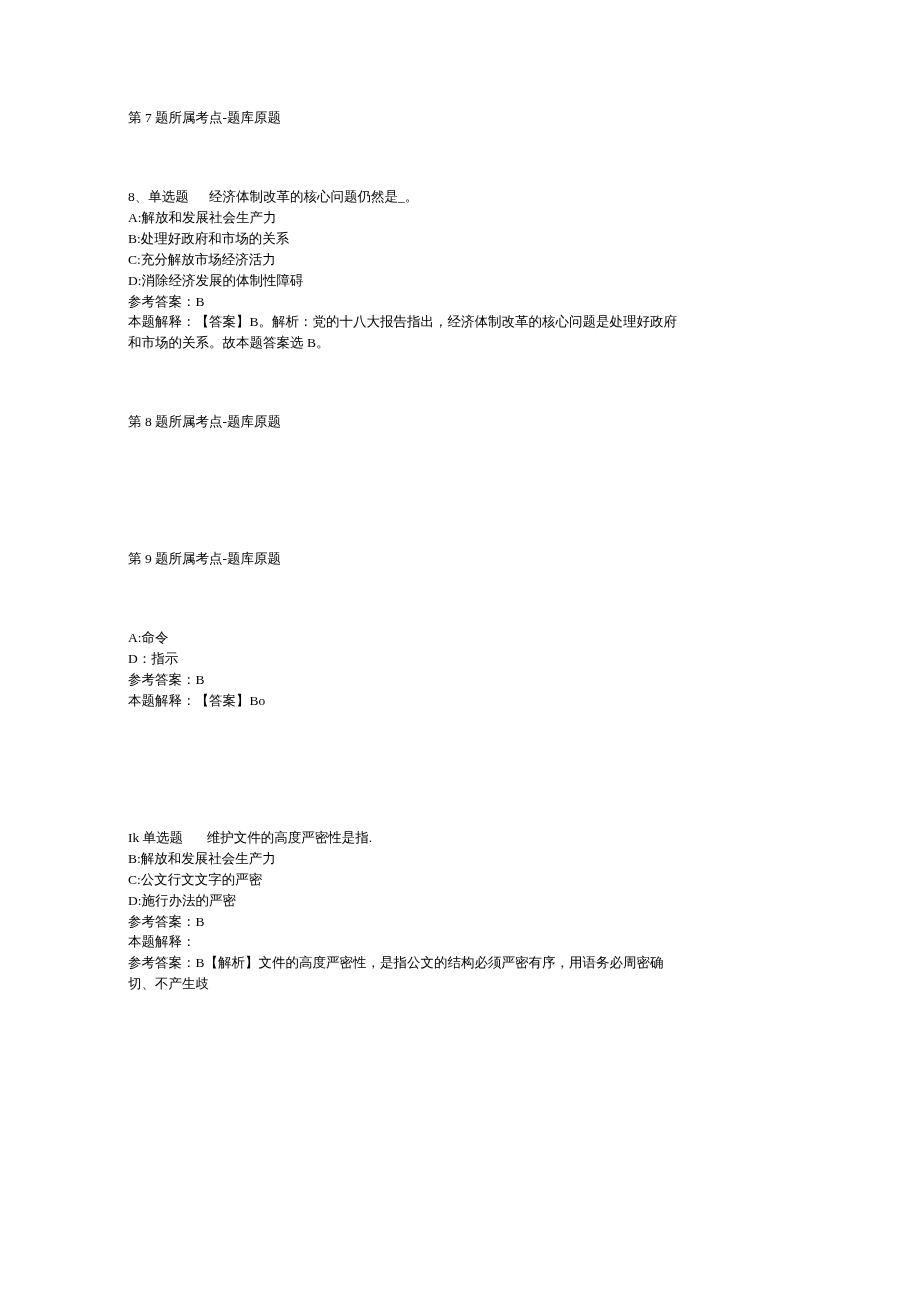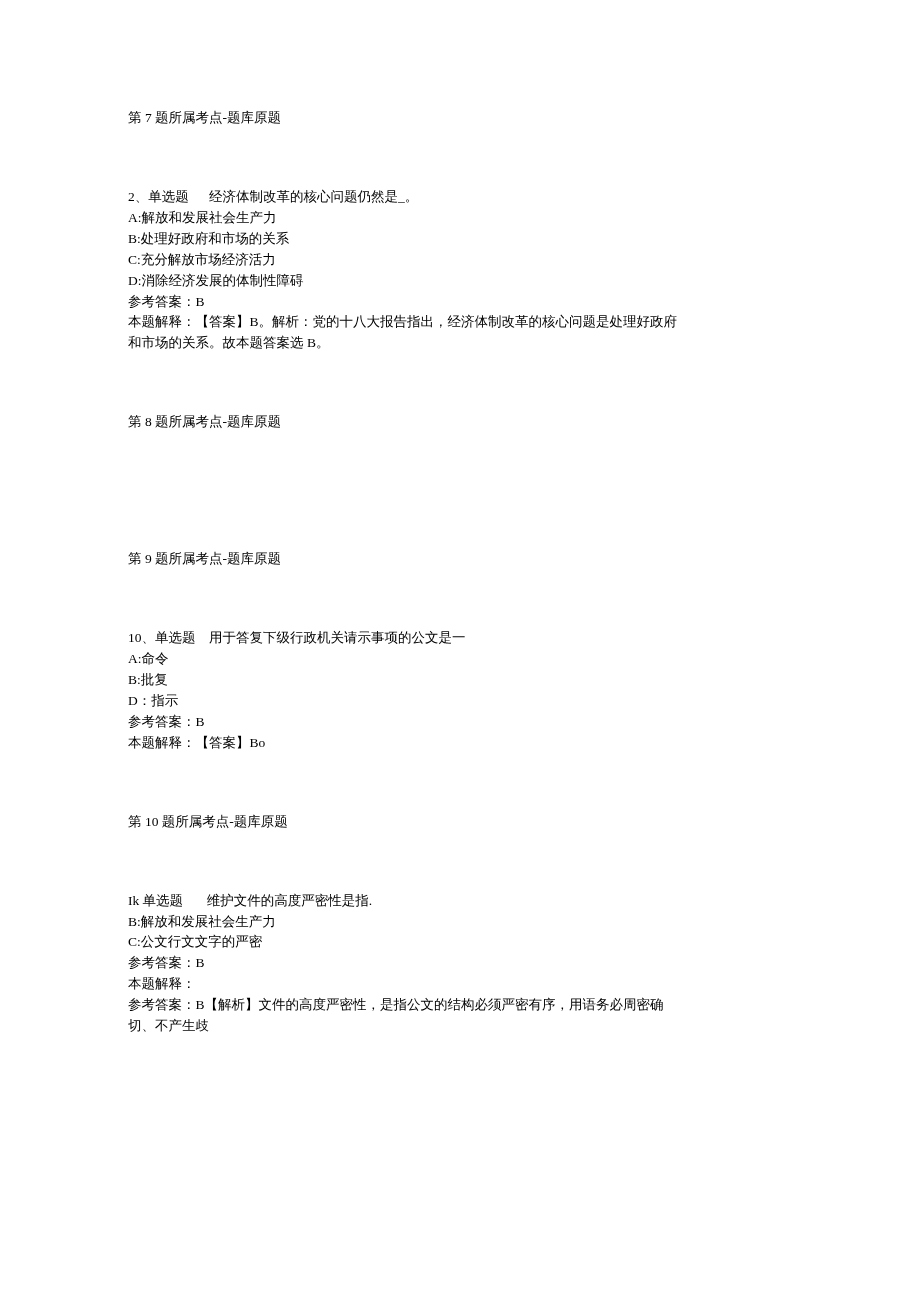--- a/index.html
+++ b/index.html
@@ -23,21 +23,21 @@
 </head>
 <body>
 
 <div class="page">
 
   <div class="line">第 7 题所属考点-题库原题</div>
 
   <div class="gap-large"></div>
 
   <div class="block">
-    <div class="line"><span>2、单选题</span>      <span>经济体制改革的核心问题仍然是_。</span></div>
+    <div class="line"><span>8、单选题</span>      <span>经济体制改革的核心问题仍然是_。</span></div>
     <div class="line">A:解放和发展社会生产力</div>
     <div class="line">B:处理好政府和市场的关系</div>
     <div class="line">C:充分解放市场经济活力</div>
     <div class="line">D:消除经济发展的体制性障碍</div>
     <div class="line">参考答案：B</div>
     <div class="line">本题解释：【答案】B。解析：党的十八大报告指出，经济体制改革的核心问题是处理好政府和市场的关系。故本题答案选 B。</div>
   </div>
 
   <div class="gap-large"></div>
 
@@ -46,36 +46,34 @@
   <div class="gap-large"></div>
 
 
   <div class="gap-large"></div>
 
   <div class="line">第 9 题所属考点-题库原题</div>
 
   <div class="gap-large"></div>
 
   <div class="block">
-    <div class="line"><span>10、单选题</span>    <span>用于答复下级行政机关请示事项的公文是一</span></div>
     <div class="line">A:命令</div>
-    <div class="line">B:批复</div>
     <div class="line">D：指示</div>
     <div class="line">参考答案：B</div>
     <div class="line">本题解释：【答案】Bo</div>
   </div>
 
   <div class="gap-large"></div>
 
-  <div class="line">第 10 题所属考点-题库原题</div>
 
   <div class="gap-large"></div>
 
   <div class="block">
     <div class="line"><span>Ik 单选题</span>       <span>维护文件的高度严密性是指.</span></div>
     <div class="line">B:解放和发展社会生产力</div>
     <div class="line">C:公文行文文字的严密</div>
+    <div class="line">D:施行办法的严密</div>
     <div class="line">参考答案：B</div>
     <div class="line">本题解释：</div>
     <div class="line">参考答案：B【解析】文件的高度严密性，是指公文的结构必须严密有序，用语务必周密确切、不产生歧</div>
   </div>
 
 </div>
 
 </body></html>

